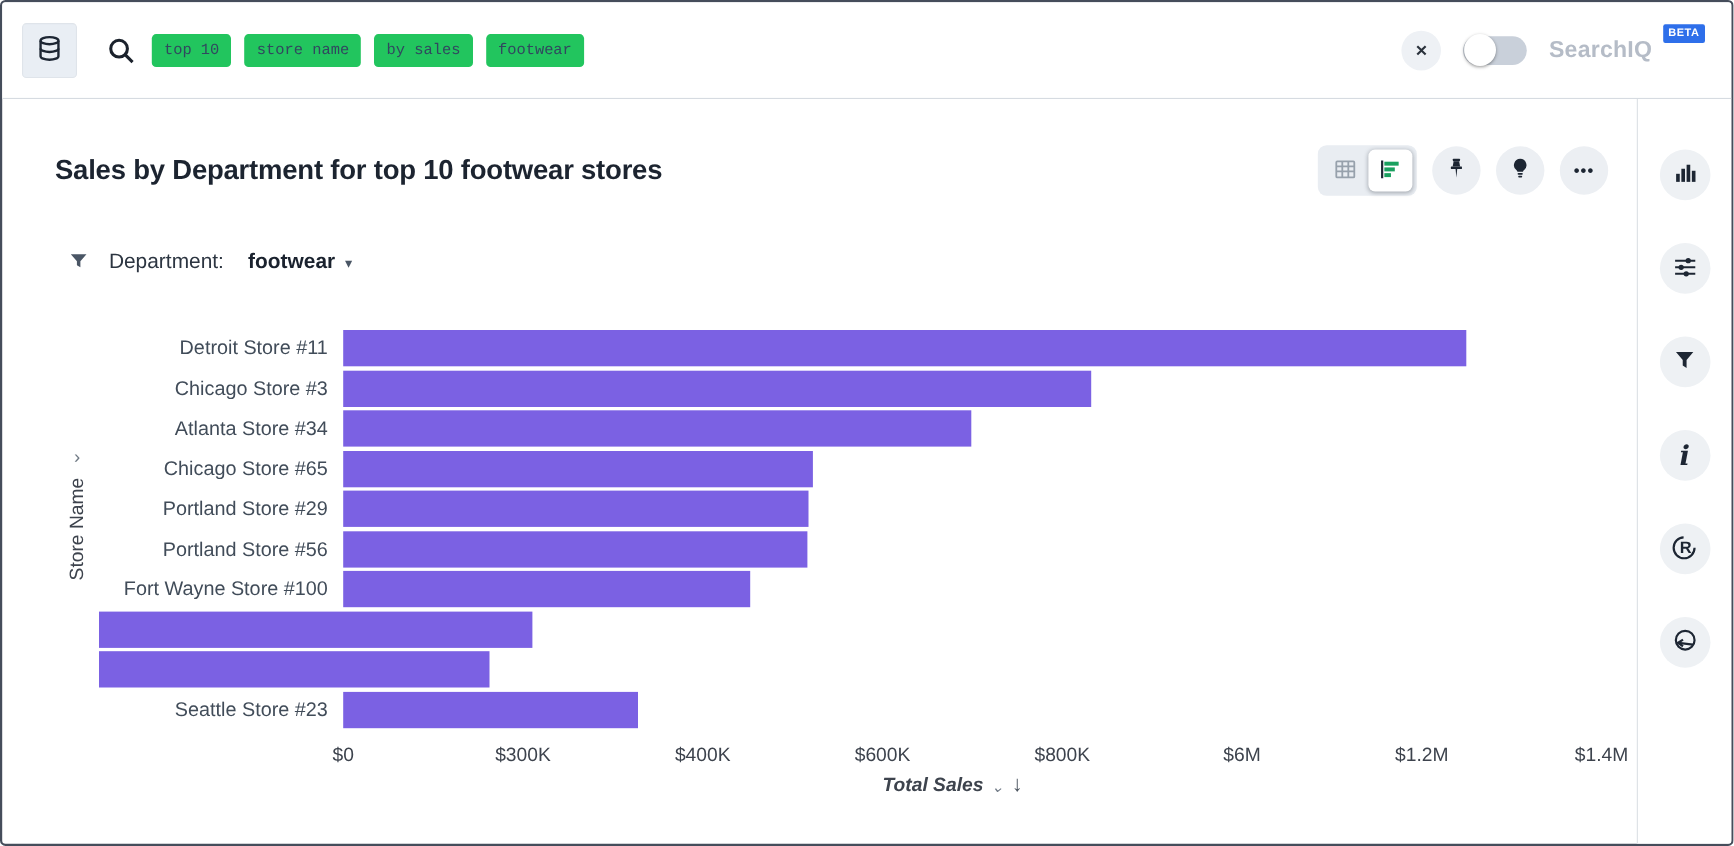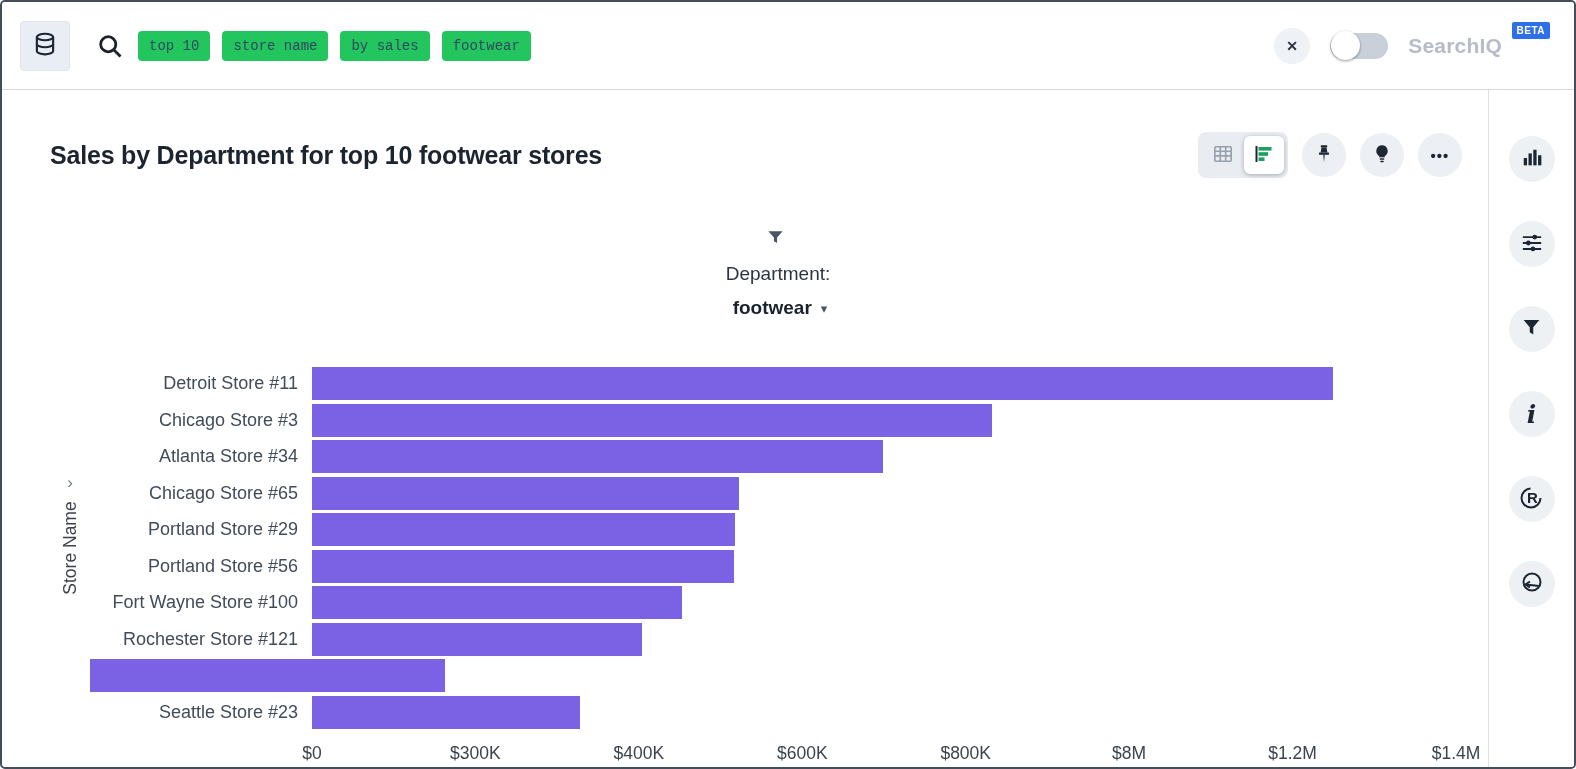--- a/index.html
+++ b/index.html
@@ -91,22 +91,22 @@
   }
   .seg-btn.active { background: #fff; box-shadow: 0 1px 4px rgba(31,39,51,.35); width: 40px; }
   .round-btn {
     width: 44px; height: 44px; border-radius: 50%;
     background: #eceff3; border: none; cursor: pointer;
     display: flex; align-items: center; justify-content: center;
     color: #1d2633; font-size: 15px; font-weight: bold; letter-spacing: 1px;
   }
 
   .filter-row {
-    margin-top: 50px; display: flex; align-items: center;
-    padding-left: 12px; gap: 12px; flex-direction: column;
+    margin-top: 50px; display: flex; align-items: flex-start;
+    padding-left: 12px; gap: 12px;
   }
   .filter-row .flabel { font-size: 19px; color: #2c3541; margin-left: 6px; }
   .filter-value {
     display: flex; align-items: center; gap: 9px;
     cursor: pointer; margin-left: 10px;
   }
   .filter-value .fval { font-size: 19px; font-weight: bold; color: #1a222e; }
   .filter-value .caret { font-size: 13px; color: #4a5665; }
 
   
@@ -323,21 +323,20 @@
                   <div class="bar" style="width: 36.8571%; background: rgb(123, 97, 227);"></div>
                 </div>
               </div>
               <div class="row">
                 <div class="row-label">Fort Wayne Store #100</div>
                 <div class="track">
                   <div class="bar" style="width: 32.3571%; background: rgb(123, 97, 227);"></div>
                 </div>
               </div>
               <div class="row">
-                <div class="row-label">Rochester Store #121</div>
                 <div class="track">
                   <div class="bar" style="width: 28.8571%; background: rgb(123, 97, 227);"></div>
                 </div>
               </div>
               <div class="row">
                 <div class="track">
                   <div class="bar" style="width: 26%; background: rgb(123, 97, 227);"></div>
                 </div>
               </div>
               <div class="row">
@@ -349,21 +348,21 @@
             </div>
         </div>
         <div class="x-axis">
           <div class="x-spacer"></div>
           <div class="x-ticks" id="xticks">
               <span class="tick" style="left: 0%;">$0</span>
               <span class="tick" style="left: 14.2857%;">$300K</span>
               <span class="tick" style="left: 28.5714%;">$400K</span>
               <span class="tick" style="left: 42.8571%;">$600K</span>
               <span class="tick" style="left: 57.1429%;">$800K</span>
-              <span class="tick" style="left: 71.4286%;">$8M</span>
+              <span class="tick" style="left: 71.4286%;">$6M</span>
               <span class="tick" style="left: 85.7143%;">$1.2M</span>
               <span class="tick" style="left: 100%;">$1.4M</span>
             </div>
         </div>
         <div class="x-title-row">
           <div class="x-spacer"></div>
           <div class="x-title">
             <span class="xt">Total Sales</span>
             <span class="sort-caret">⌄</span>
             <span class="sort-arrow">↓</span>

